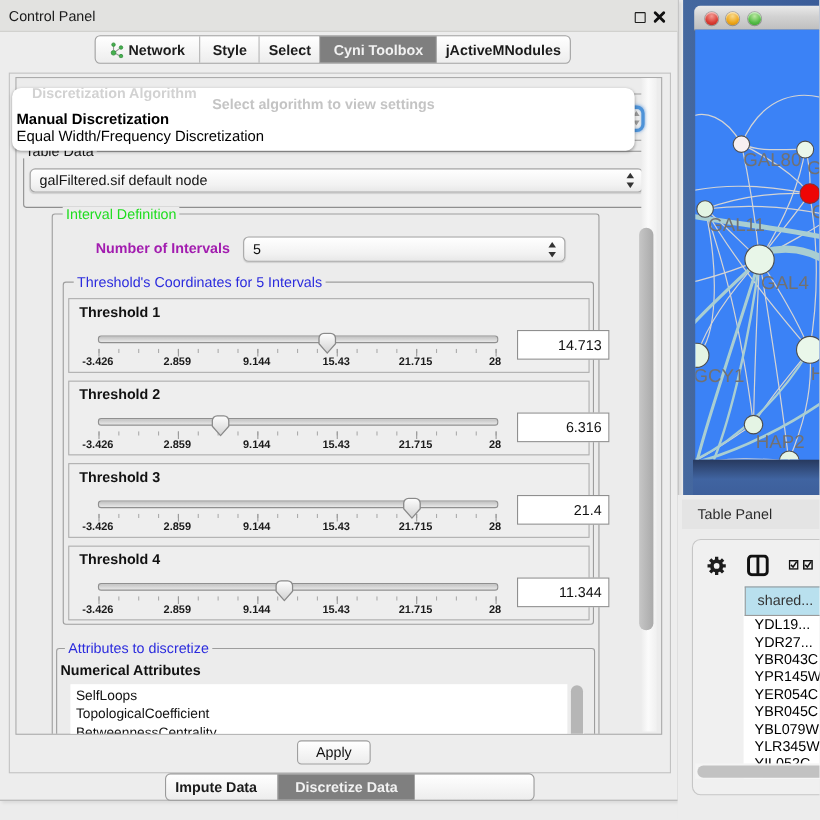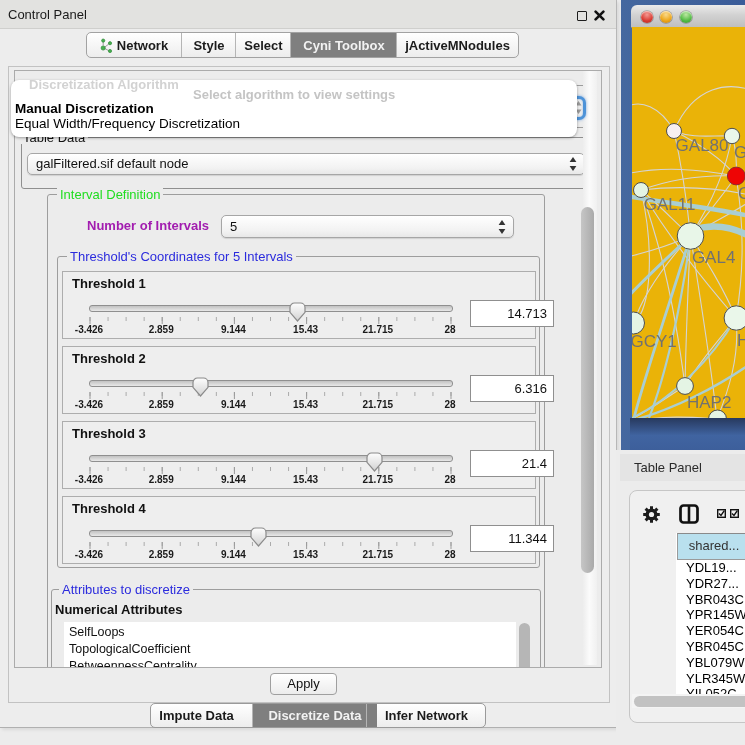--- a/index.html
+++ b/index.html
@@ -195,36 +195,33 @@
       <path d="M3.5 13 L6.5 8.5 H0.5 Z" fill="#9a9a9a"></path>
     </svg>
 <div class="abs" style="left:270px;top:673px;width:65px;height:20px;border:1px solid #9f9f9f;border-radius:4px;background:linear-gradient(#ffffff,#ececec);font-size:13px;color:#111;text-align:center;line-height:20px;">Apply</div>
 <div class="abs" style="left:150px;top:703px;width:334px;height:23px;background:linear-gradient(#ffffff,#ededed);border:1px solid #9a9a9a;border-radius:5px;">
 <div class="abs tab" style="left:0px;top:0;width:91px;border-radius:5px 0 0 5px;">
         <span class="tab" style="">Impute Data</span>
       </div>
 <div class="abs tab" style="left:101px;top:0;width:124px;background:#7f7f7f;border-left:1px solid #b5b5b5;">
         <span class="tab" style="color:#f2f2f2;">Discretize Data</span>
       </div>
-<div class="abs tab" style="left:215px;top:0;width:119px;border-radius:0 5px 5px 0;border-left:1px solid #b5b5b5;">
-        <span class="tab" style="">Infer Network</span>
-      </div>
 </div>
 </div>
 <div class="abs" style="left:11px;top:80px;width:566px;height:57px;background:#ffffff;border-radius:8px;box-shadow:0 1px 3px rgba(0,0,0,0.35);"></div>
 <div class="abs" style="left:29px;top:77px;font-size:13px;font-weight:bold;color:#d2d2d2;">Discretization Algorithm</div>
 <div class="abs" style="left:193px;top:87px;font-size:13px;font-weight:bold;color:#c4c4c4;">Select algorithm to view settings</div>
 <div class="abs" style="left:15px;top:100.5px;font-size:13.5px;font-weight:bold;color:#000;">Manual Discretization</div>
 <div class="abs" style="left:15px;top:115.5px;font-size:13.5px;color:#000;">Equal Width/Frequency Discretization</div>
 <div class="abs" style="left:621px;top:0;width:124px;height:450px;background:linear-gradient(90deg,#45689f,#3a5c99);"></div>
 <div class="abs" style="left:631px;top:5px;width:114px;height:22px;border-radius:6px 0 0 0;background:linear-gradient(#ebebeb,#d2d2d2 45%,#bfbfbf);border-bottom:1px solid #8d8d8d;"></div>
 <div class="abs" style="left:641px;top:11px;width:12px;height:12px;border-radius:50%;background:radial-gradient(circle at 50% 30%, #f49a93, #d93b32 60%, #ad2820);box-shadow:inset 0 1px 1px rgba(255,255,255,0.6), 0 0 0 0.8px rgba(0,0,0,0.28);"></div>
 <div class="abs" style="left:660px;top:11px;width:12px;height:12px;border-radius:50%;background:radial-gradient(circle at 50% 30%, #f8d98c, #eda619 60%, #c07e12);box-shadow:inset 0 1px 1px rgba(255,255,255,0.6), 0 0 0 0.8px rgba(0,0,0,0.28);"></div>
 <div class="abs" style="left:680px;top:11px;width:12px;height:12px;border-radius:50%;background:radial-gradient(circle at 50% 30%, #bce8a2, #52bb44 60%, #3a9431);box-shadow:inset 0 1px 1px rgba(255,255,255,0.6), 0 0 0 0.8px rgba(0,0,0,0.28);"></div>
-<div class="abs" style="left:632px;top:27px;width:113px;height:391px;background:#eab308;overflow:hidden;">
+<div class="abs" style="left:632px;top:27px;width:113px;height:391px;background:#3b82f6;overflow:hidden;">
 <svg width="113" height="391" viewBox="0 0 113 391">
 <g fill="none" stroke="#d4d4d4" stroke-width="1.1">
 <path d="M42 104 C 60 62, 95 48, 135 70"></path>
 <path d="M-12 84 C 8 68, 30 82, 42 104"></path>
 <path d="M42 104 C 62 112, 80 108, 100 109"></path>
 <path d="M42 104 C 70 118, 90 132, 104 149"></path>
 <path d="M100 109 C 104 121, 105 135, 104 149"></path>
 <path d="M-10 148 C 30 138, 70 143, 104 149"></path>
 <path d="M9 163 C 45 150, 80 148, 104 149"></path>
 <path d="M9 163 C 50 158, 90 162, 118 168"></path>

